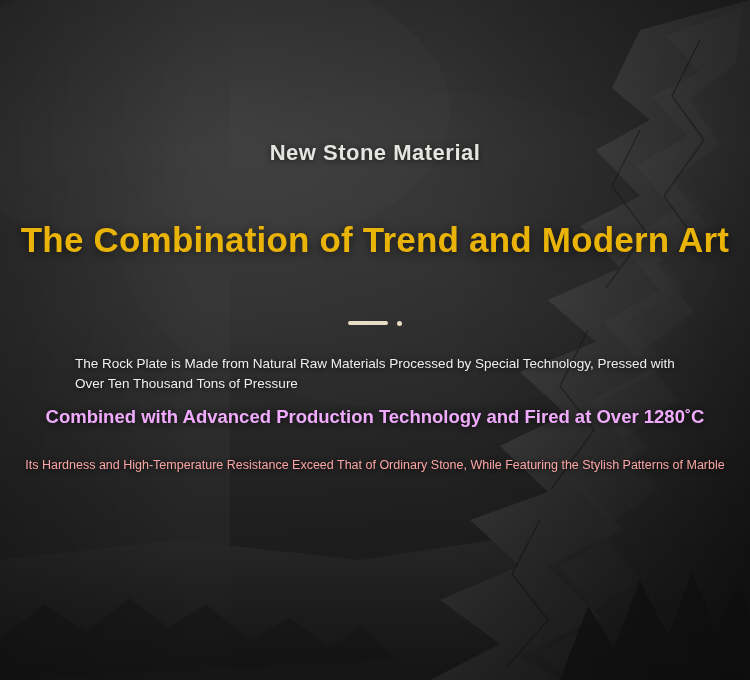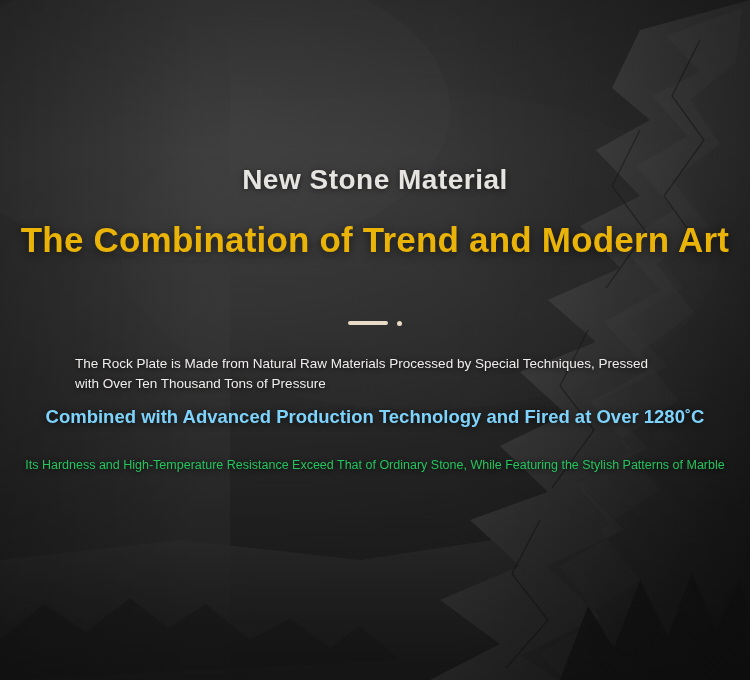--- a/index.html
+++ b/index.html
@@ -54,26 +54,25 @@
     inset: 0;
     z-index: 5;
     text-align: center;
     color: #ffffff;
   }
   .eyebrow {
     position: absolute;
     top: 140px;
     left: 0;
     right: 0;
-    font-size: 28px;
+    font-size: 22px;
     font-weight: bold;
     letter-spacing: 0.5px;
     color: #e6e4e0;
     text-shadow: 0 1px 6px rgba(0,0,0,0.55);
-    margin-top: 24px;
   }
   .headline {
     position: absolute;
     top: 220px;
     left: 0;
     right: 0;
     font-size: 35px;
     font-weight: bold;
     letter-spacing: 0.2px;
     color: #eab308;
@@ -117,32 +116,32 @@
     text-shadow: 0 1px 5px rgba(0,0,0,0.65);
     text-align: left;
   }
   .line-2 {
     position: absolute;
     top: 406px;
     left: 0;
     right: 0;
     font-size: 18.5px;
     font-weight: bold;
-    color: #7dd3fc;
+    color: #f0abfc;
     text-shadow: 0 1px 7px rgba(0,0,0,0.7);
     white-space: nowrap;
   }
   .line-3 {
     position: absolute;
     top: 458px;
     left: 0;
     right: 0;
     font-size: 12.5px;
     font-weight: normal;
-    color: #22c55e;
+    color: #fca5a5;
     text-shadow: 0 1px 5px rgba(0,0,0,0.7);
     white-space: nowrap;
   }
 </style>
 </head>
 <body>
 
 <div id="hero">
 
   <div class="bg-base"></div>
@@ -216,20 +215,20 @@
 
     <div class="eyebrow">New Stone Material</div>
 
     <div class="headline">The Combination of Trend and Modern Art</div>
 
     <div class="divider">
       <span class="bar"></span>
       <span class="dot"></span>
     </div>
 
-    <div class="line-1">The Rock Plate is Made from Natural Raw Materials Processed by Special Techniques, Pressed with Over Ten Thousand Tons of Pressure</div>
+    <div class="line-1">The Rock Plate is Made from Natural Raw Materials Processed by Special Technology, Pressed with Over Ten Thousand Tons of Pressure</div>
 
     <div class="line-2">Combined with Advanced Production Technology and Fired at Over 1280˚C</div>
 
     <div class="line-3">Its Hardness and High-Temperature Resistance Exceed That of Ordinary Stone, While Featuring the Stylish Patterns of Marble</div>
 
   </div>
 </div>
 
 </body></html>

